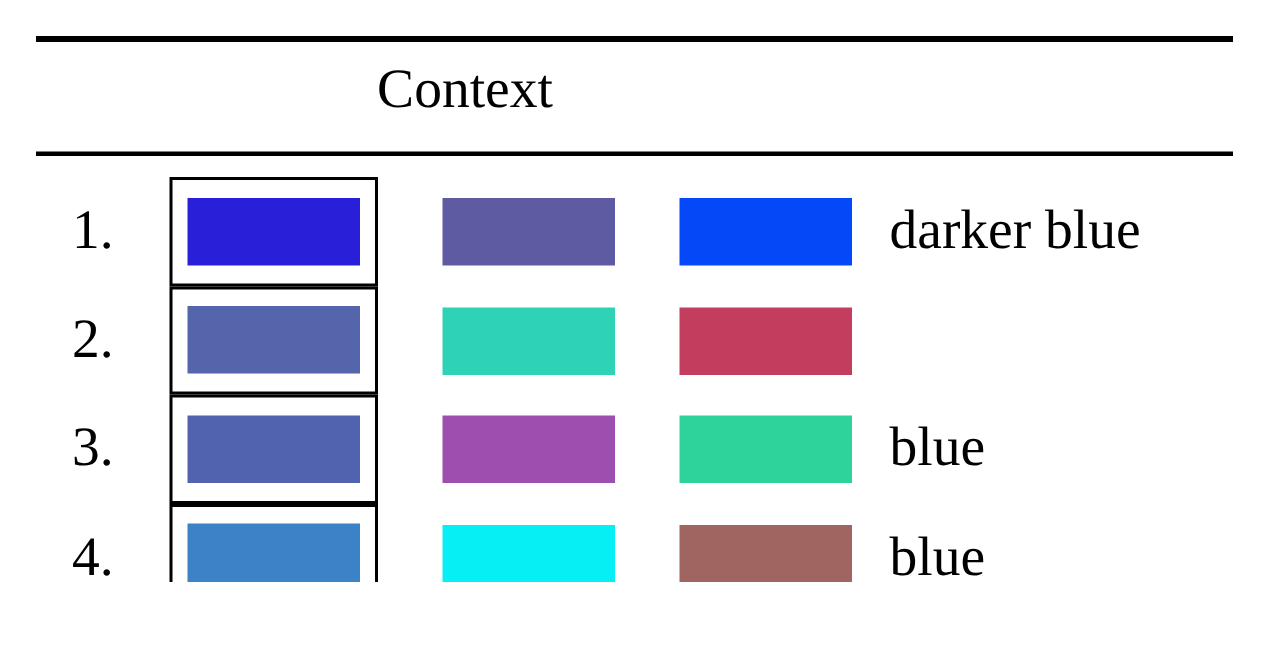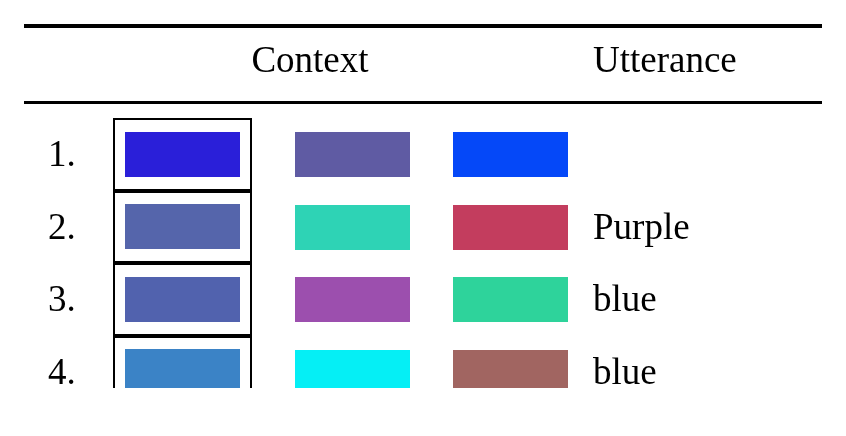--- a/index.html
+++ b/index.html
@@ -51,43 +51,42 @@
   }
 </style>
 </head>
 <body>
 
 <div class="figure">
 
   <div class="rule top"></div>
 
   <div class="header-context">Context</div>
-  <div class="header-utterance">Utterance</div>
 
   <div class="rule mid"></div>
 
   <div class="rows">
 
     <div class="row">
       <span class="row-number">1.</span>
       <div class="target-box">
         <div class="swatch" style="background-color: rgb(42, 31, 217);"></div>
       </div>
       <div class="swatch ctx1" style="background-color: rgb(95, 91, 163);"></div>
       <div class="swatch ctx2" style="background-color: rgb(5, 72, 248);"></div>
+      <span class="utterance">darker blue</span>
     </div>
 
     <div class="row">
       <span class="row-number">2.</span>
       <div class="target-box">
         <div class="swatch" style="background-color: rgb(85, 101, 171);"></div>
       </div>
       <div class="swatch ctx1" style="background-color: rgb(46, 211, 181);"></div>
       <div class="swatch ctx2" style="background-color: rgb(195, 61, 94);"></div>
-      <span class="utterance">Purple</span>
     </div>
 
     <div class="row">
       <span class="row-number">3.</span>
       <div class="target-box">
         <div class="swatch" style="background-color: rgb(81, 98, 174);"></div>
       </div>
       <div class="swatch ctx1" style="background-color: rgb(156, 79, 174);"></div>
       <div class="swatch ctx2" style="background-color: rgb(46, 211, 155);"></div>
       <span class="utterance">blue</span>

